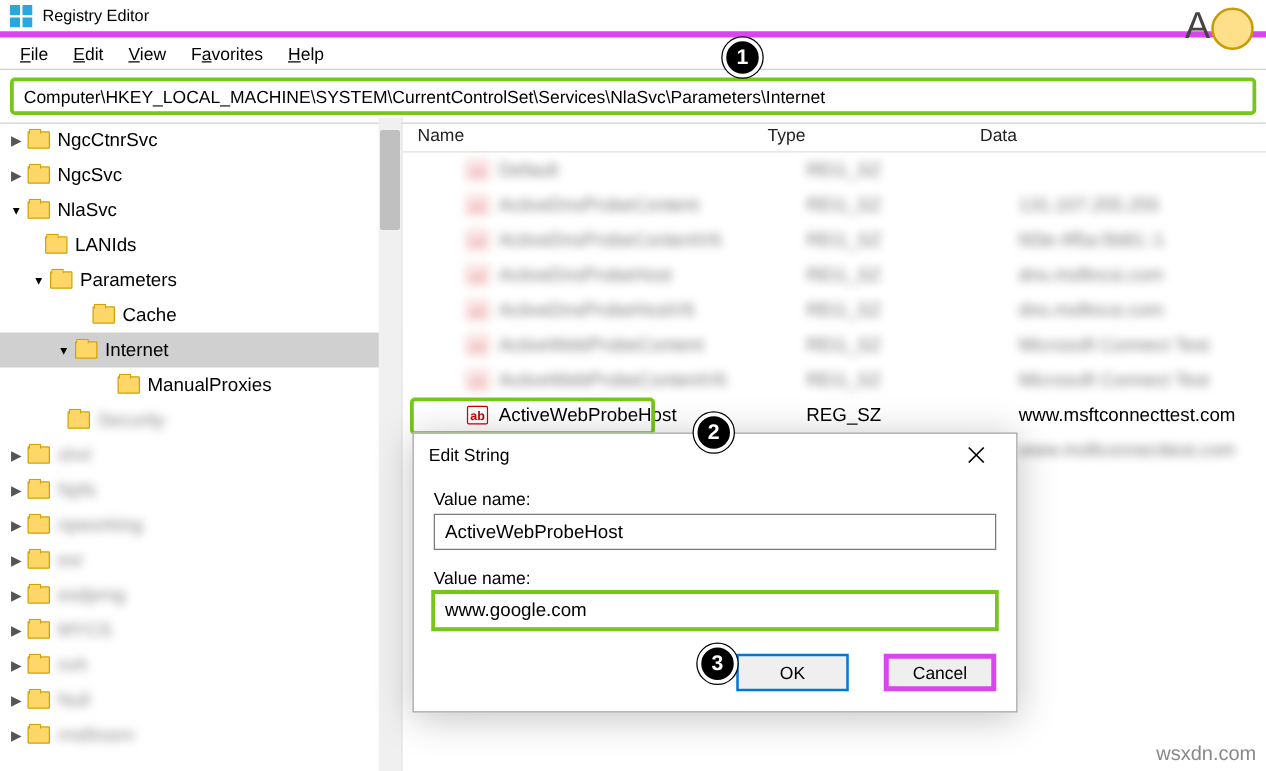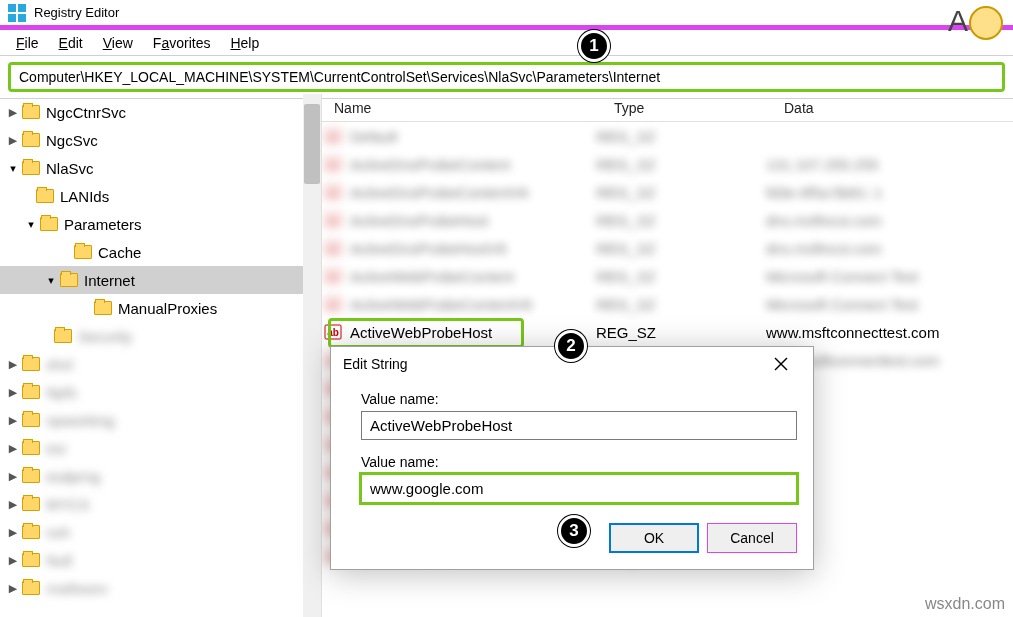--- a/index.html
+++ b/index.html
@@ -33,38 +33,38 @@
 .scrollbar-dummy { position: absolute; right: 0; top: 0; bottom: 0; width: 18px; background: #f0f0f0; }
 .scrollbar-thumb { position: absolute; right: 1px; top: 10px; width: 16px; height: 80px; background: #c0c0c0; border-radius: 2px; }
 
 
 .list-pane { flex: 1; position: relative; overflow: hidden; }
 .list-header { display: flex; align-items: center; height: 28px; border-bottom: 1px solid #e0e0e0; font-size: 14px; color: #222; padding-left: 12px; justify-content: center; }
 .col-name { width: 280px; }
 .col-type { width: 170px; }
 .col-data { flex: 1; }
 .list-rows { }
-.list-row { display: flex; align-items: center; height: 28px; padding-left: 2px; font-size: 15px; }
+.list-row { display: flex; align-items: center; height: 28px; padding-left: 12px; font-size: 15px; margin-left: 39px; }
 .list-row.blur { filter: blur(4px); opacity: .55; }
 .val-icon { width: 18px; height: 18px; margin-right: 8px; display: inline-block; }
 .list-row .c-name { width: 272px; display: flex; align-items: center; }
 .list-row .c-type { width: 170px; }
 .list-row .c-data { flex: 1; }
 .row-highlight { position: absolute; border: 3px solid #77c61a; border-radius: 4px; }
 
 
 .dialog { position: absolute; left: 330px; top: 346px; width: 484px; border: 1px solid #a0a0a0; background: #fff; box-shadow: 0 4px 30px rgba(0,0,0,.25); }
 .dlg-title { height: 34px; display: flex; align-items: center; padding: 0 12px; font-size: 14px; }
 .dlg-close { margin-left: auto; width: 40px; height: 30px; display: flex; align-items: center; justify-content: center; cursor: default; }
-.dlg-body { padding: 10px 16px 16px; margin-left: 14px; }
+.dlg-body { padding: 10px 16px 16px; }
 .field-label { font-size: 14px; margin-bottom: 4px; }
 .text-input { width: 100%; border: 1px solid #7a7a7a; padding: 5px 8px; font-size: 15px; margin-bottom: 14px; background: #fff; }
 .text-input.hl { outline: 3px solid #77c61a; outline-offset: -1px; }
-.dlg-buttons { display: flex; justify-content: flex-end; gap: 8px; margin-top: 6px; }
-.btn { min-width: 90px; height: 30px; border: 1px solid #d946ef; background: #efefef; font-size: 14px; cursor: default; }
+.dlg-buttons { display: flex; justify-content: flex-end; gap: 28px; margin-top: 6px; }
+.btn { min-width: 90px; height: 30px; border: 4px solid #d946ef; background: #efefef; font-size: 14px; cursor: default; }
 .btn.primary { border: 2px solid #0078d4; }
 
 
 .badge { position: absolute; width: 32px; height: 32px; border-radius: 50%; background: #000; color: #fff; border: 3px solid #fff; box-shadow: 0 0 0 1px #000; display: flex; align-items: center; justify-content: center; font-weight: 700; font-size: 17px; z-index: 50; }
 
 
 .logo { position: absolute; top: 4px; right: 8px; display: flex; align-items: center; font-size: 30px; font-weight: 400; color: #444; letter-spacing: -1px; }
 .logo .pp { display: inline-block; width: 34px; height: 34px; border-radius: 50%; background: #ffe08a; margin: 0 2px; border: 2px solid #c99b00; position: relative; top: 2px; }
 .wm { position: absolute; bottom: 4px; right: 8px; font-size: 16px; color: #888; }
 </style>

